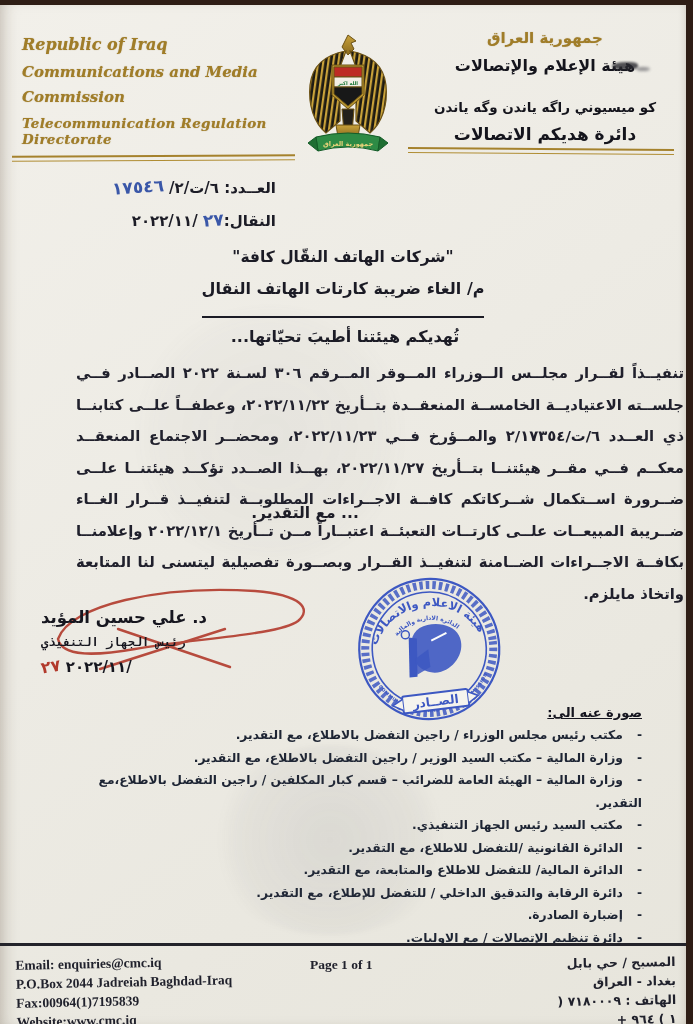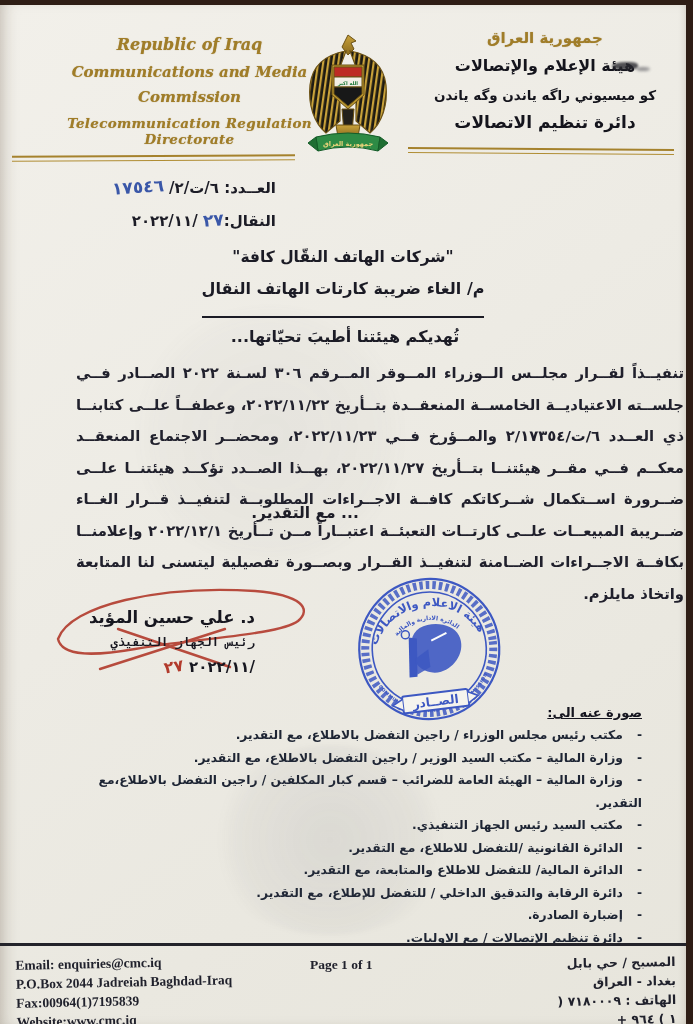--- a/index.html
+++ b/index.html
@@ -8,30 +8,30 @@
     background:#2e1d15;
     font-family:"DejaVu Sans", sans-serif;
   }
   .paper{
     position:absolute;left:0;top:5px;width:686px;height:1019px;
     background:linear-gradient(145deg,#f2f0ea 0%,#edebe4 45%,#e7e5dc 100%);
     box-shadow:inset 12px 0 18px -12px rgba(60,40,20,.35), inset -6px 0 10px -8px rgba(60,40,20,.3);
   }
   .abs{position:absolute;}
   
-  .hdr-en{left:22px;top:30px;width:335px;text-align:center;
+  .hdr-en{left:22px;top:30px;width:335px;text-align:left;
     font-family:"DejaVu Serif", serif;font-style:italic;font-weight:bold;color:#a07d28;
     text-shadow:0 0 1px rgba(130,95,20,.55);}
   .hdr-en .l1{font-size:16px;margin-bottom:9px;}
   .hdr-en .l2{font-size:15px;margin-bottom:7px;}
   .hdr-en .l3{font-size:15px;margin-bottom:9px;}
   .hdr-en .l4{font-size:13.5px;letter-spacing:.3px;}
   .hdr-ar{left:420px;top:24px;width:250px;text-align:center;direction:rtl;font-weight:bold;color:#14141c;}
   .hdr-ar .a1{font-size:15px;color:#a07d28;margin-bottom:9px;text-shadow:0 0 1px rgba(130,95,20,.5);}
-  .hdr-ar .a2{font-size:16px;margin-bottom:12px;}
+  .hdr-ar .a2{font-size:16px;margin-bottom:24px;}
   .hdr-ar .a3{font-size:13.5px;margin-bottom:9px;}
   .hdr-ar .a4{font-size:17px;}
   .gold-sep{height:3px;border-top:2.5px solid #a5822d;border-bottom:1.5px solid #b08d33;}
   .sep-l{left:12px;top:150px;width:283px;transform:rotate(-.3deg);}
   .sep-r{left:408px;top:143px;width:266px;transform:rotate(.4deg);}
   .smudge{left:612px;top:57px;width:26px;height:8px;background:#2a2a30;border-radius:60% 40% 50% 50%;
     filter:blur(1.2px);opacity:.8;}
   .smudge2{left:636px;top:62px;width:14px;height:4px;background:#55555c;border-radius:50%;filter:blur(1.5px);opacity:.6;}
   
   .refblock{left:26px;top:172px;width:250px;direction:rtl;font-weight:bold;font-size:15px;color:#1c1c26;}
@@ -40,21 +40,21 @@
   .ltr{direction:ltr;unicode-bidi:isolate;}
   
   .recipient{left:0;top:243px;width:686px;text-align:center;direction:rtl;font-weight:bold;font-size:15.5px;color:#1b1b25;}
   .subject{left:0;top:274px;width:686px;text-align:center;direction:rtl;font-weight:bold;font-size:16px;color:#1b1b25;}
   .subject span{border-bottom:2px solid #1b1b25;padding-bottom:18px;}
   .greeting{left:40px;top:322px;width:610px;text-align:center;direction:rtl;font-weight:bold;font-size:16px;color:#1b1b25;}
   .bodytext{left:36px;top:352px;width:608px;direction:rtl;text-align:justify;font-weight:bold;
     font-size:14.8px;line-height:31.5px;color:#20202c;margin-left:40px;}
   .closing{left:0;top:499px;width:610px;text-align:center;direction:rtl;font-weight:bold;font-size:15.5px;color:#1b1b25;}
   
-  .sig{left:55px;top:603px;width:200px;text-align:right;direction:rtl;font-weight:bold;color:#16161f;}
+  .sig{left:41px;top:603px;width:200px;text-align:left;direction:rtl;font-weight:bold;color:#16161f;}
   .sig .nm{font-size:16.5px;margin-bottom:8px;}
   .sig .tt{font-size:12px;margin-bottom:7px;font-family:Liberation Mono, monospace;}
   .sig .dt{font-size:15px;}
   .hand-red{color:#b23a2c;font-size:16px;display:inline-block;transform:rotate(-10deg);}
   .scribble{left:40px;top:572px;width:300px;height:125px;pointer-events:none;}
   .stamp{left:342px;top:570px;width:175px;height:152px;transform:rotate(-7deg);opacity:.92;}
   
   .dist{right:44px;top:700px;width:560px;direction:rtl;color:#1d2433;}
   .dist .head{font-weight:bold;font-size:13px;text-decoration:underline;margin-bottom:4px;color:#15151f;}
   .dist .it{font-size:12.3px;line-height:22.5px;font-weight:bold;}
@@ -117,21 +117,21 @@
       <path d="M20 104 L12 110 L22 118 Z" fill="#1f6e33"></path>
       <path d="M84 104 L92 110 L82 118 Z" fill="#1f6e33"></path>
     </g>
     <text x="52" y="113" text-anchor="middle" font-size="6.5" fill="#e8d27a" font-weight="bold">جمهورية العراق</text>
   </svg>
 
   <div class="abs hdr-ar">
     <div class="a1">جمهورية العراق</div>
     <div class="a2">هيئة الإعلام والإتصالات</div>
     <div class="a3">كو ميسيوني راگه ياندن وگه ياندن</div>
-    <div class="a4">دائرة تنظيم الاتصالات</div>
+    <div class="a4">دائرة هديكم الاتصالات</div>
   </div>
 
   <div class="abs smudge"></div>
   <div class="abs smudge2"></div>
 
   <div class="abs gold-sep sep-l"></div>
   <div class="abs gold-sep sep-r"></div>
 
   <div class="abs refblock">
     <div class="row"><span>العــدد: ٦/ت/٢/</span> <span class="hand-blue">١٧٥٤٦</span></div>

